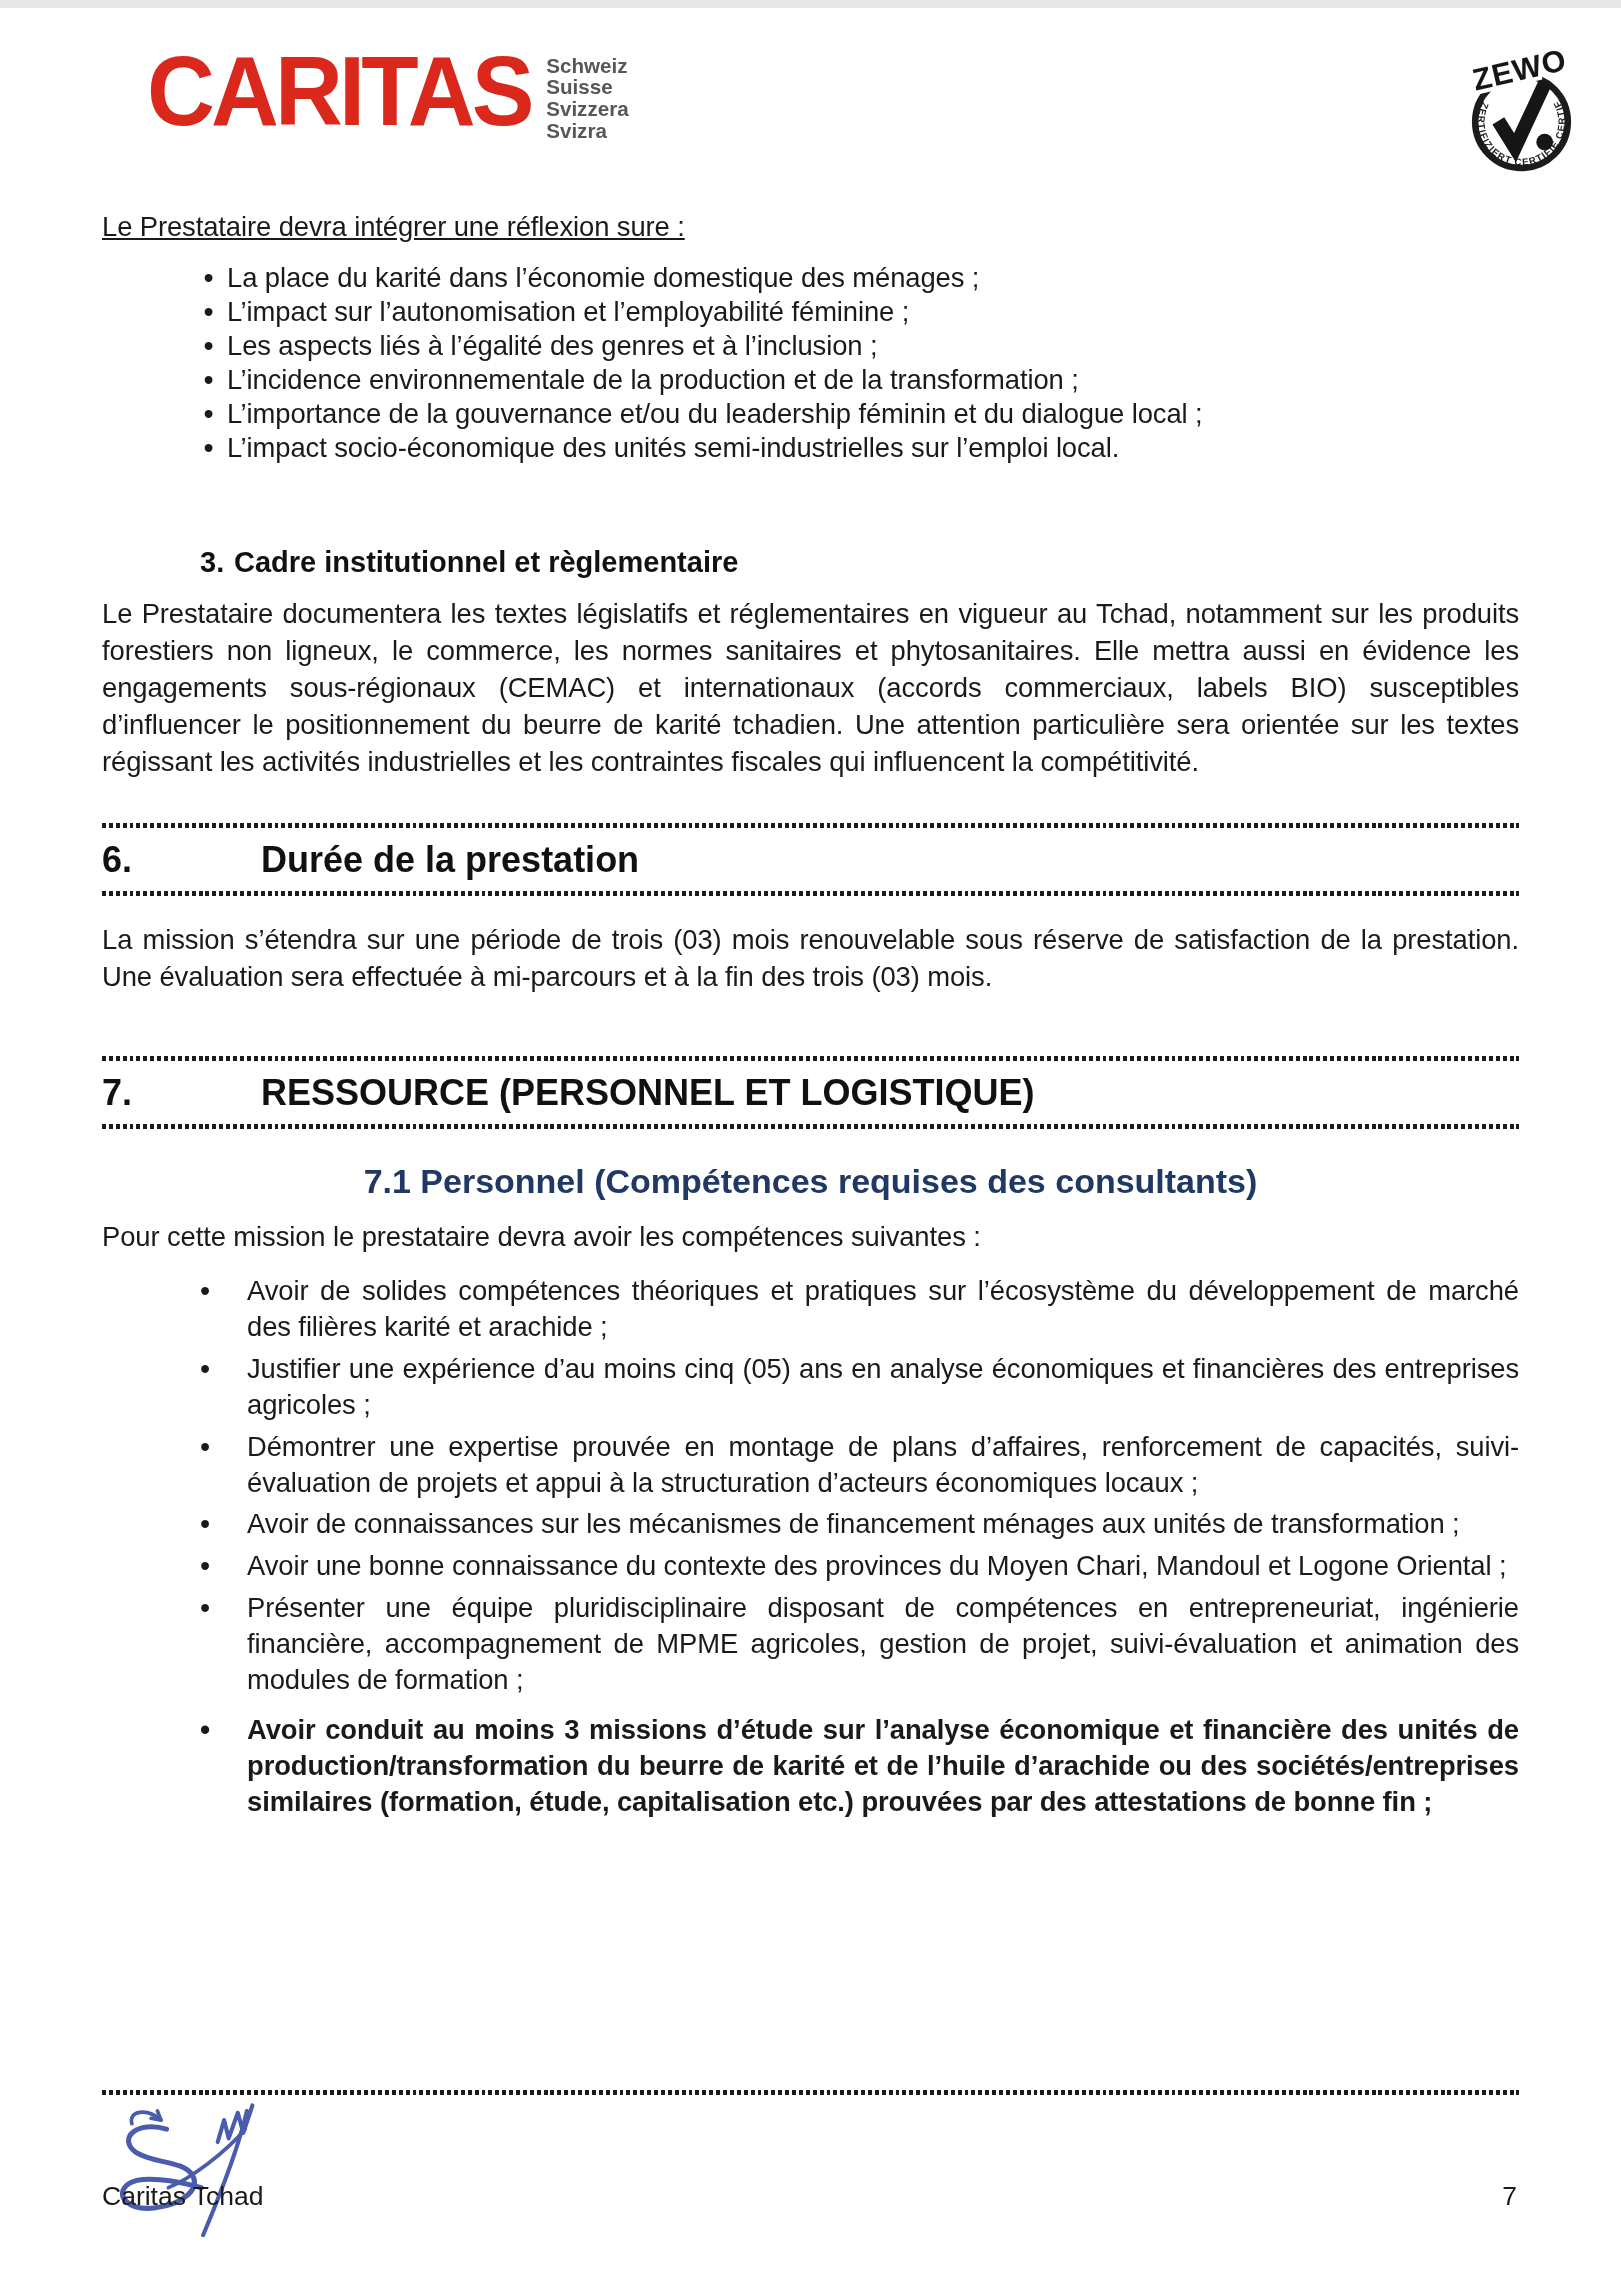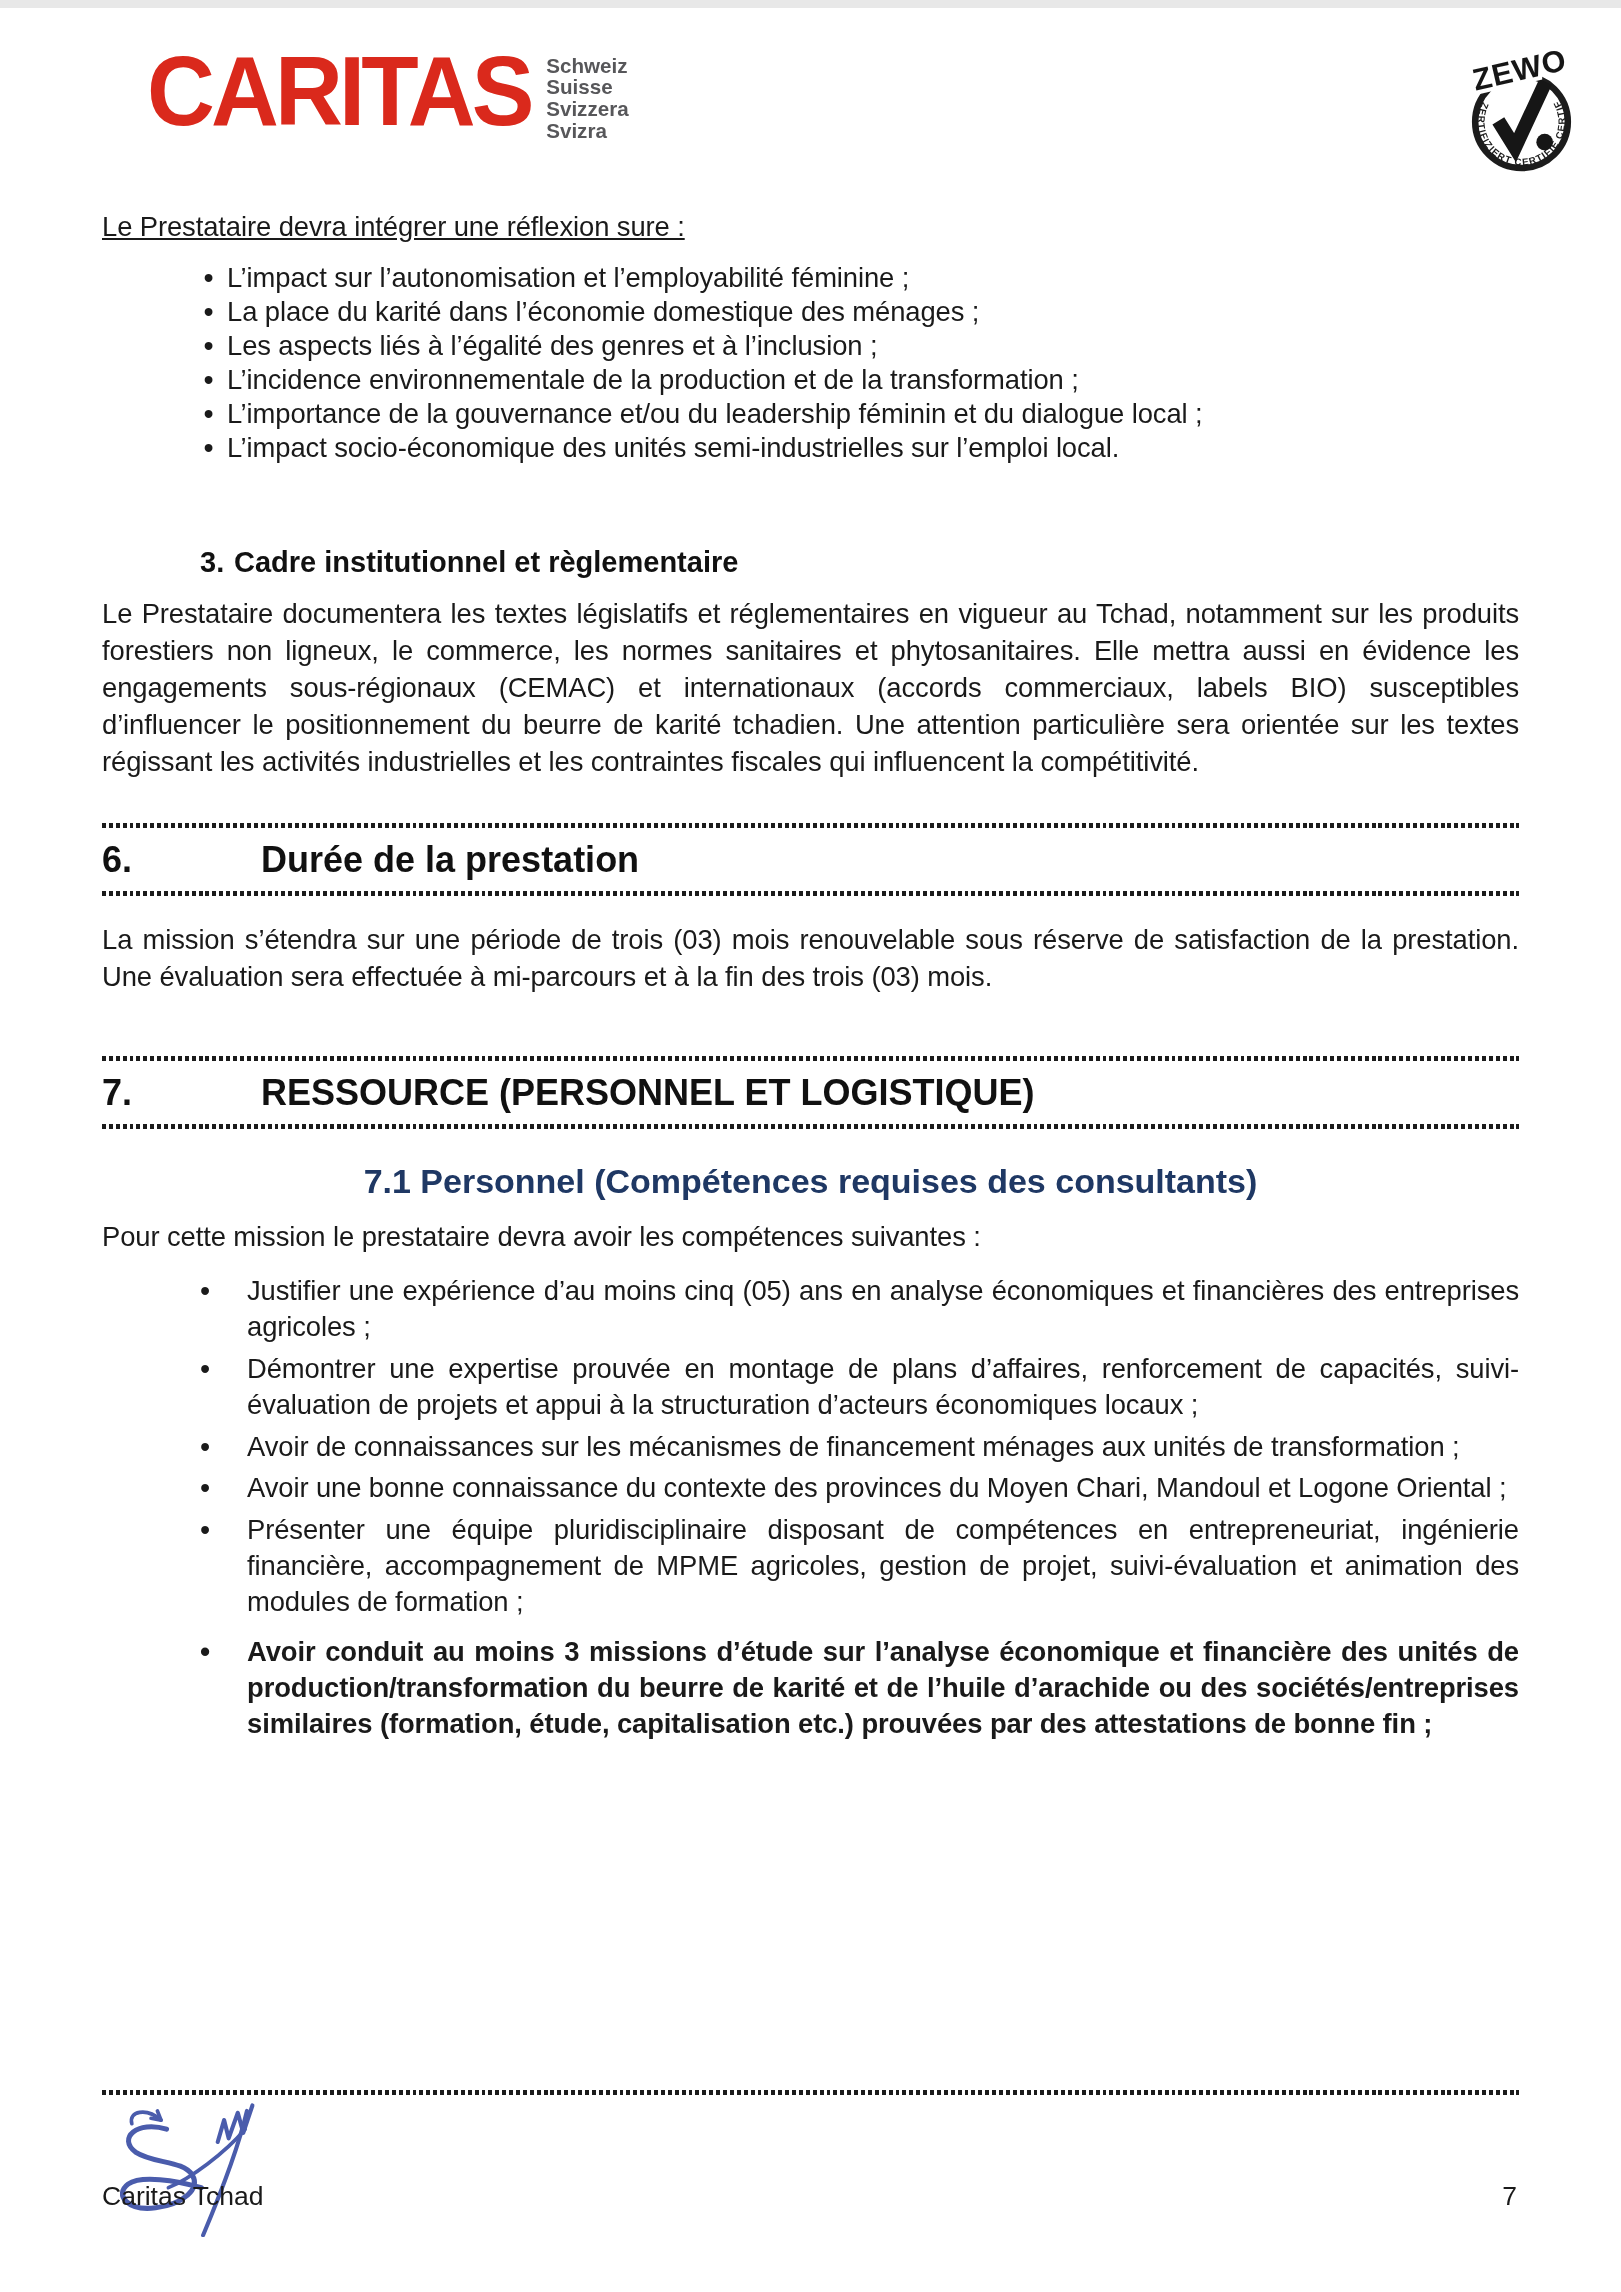--- a/index.html
+++ b/index.html
@@ -184,22 +184,22 @@
         <text x="75" y="40" text-anchor="middle" font-size="33" font-weight="bold" letter-spacing="1" fill="#161616" stroke="#ffffff" stroke-width="9" paint-order="stroke" transform="rotate(-13 75 38)" font-family="Liberation Sans, sans-serif">ZEWO</text>
       </svg>
     </div>
   </div>
 
   <div class="content">
 
     <p class="body-text intro-par">Le Prestataire devra intégrer une réflexion sure :</p>
 
     <ul class="list1">
+      <li>La place du karité dans l’économie domestique des ménages ;</li>
       <li>L’impact sur l’autonomisation et l’employabilité féminine ;</li>
-      <li>La place du karité dans l’économie domestique des ménages ;</li>
       <li>Les aspects liés à l’égalité des genres et à l’inclusion ;</li>
       <li>L’incidence environnementale de la production et de la transformation ;</li>
       <li>L’importance de la gouvernance et/ou du leadership féminin et du dialogue local ;</li>
       <li>L’impact socio-économique des unités semi-industrielles sur l’emploi local.</li>
     </ul>
 
     <h3 class="h3-heading"><span class="h3-num">3.</span><span>Cadre institutionnel et règlementaire</span></h3>
 
     <p class="body-text just par-cadre">Le Prestataire documentera les textes législatifs et réglementaires en vigueur au Tchad, notamment sur les produits forestiers non ligneux, le commerce, les normes sanitaires et phytosanitaires. Elle mettra aussi en évidence les engagements sous-régionaux (CEMAC) et internationaux (accords commerciaux, labels BIO) susceptibles d’influencer le positionnement du beurre de karité tchadien. Une attention particulière sera orientée sur les textes régissant les activités industrielles et les contraintes fiscales qui influencent la compétitivité.</p>
 
@@ -219,20 +219,21 @@
         <span class="sec-num">7.</span><span class="sec-title">RESSOURCE (PERSONNEL ET LOGISTIQUE)</span>
       </div>
       <div class="dotrule"></div>
     </div>
 
     <h2 class="h2-sub">7.1 Personnel (Compétences requises des consultants)</h2>
 
     <p class="body-text par-personnel">Pour cette mission le prestataire devra avoir les compétences suivantes :</p>
 
     <ul class="list2">
+      <li>Avoir de solides compétences théoriques et pratiques sur l’écosystème du développement de marché des filières karité et arachide ;</li>
       <li>Justifier une expérience d’au moins cinq (05) ans en analyse économiques et financières des entreprises agricoles ;</li>
       <li>Démontrer une expertise prouvée en montage de plans d’affaires, renforcement de capacités, suivi-évaluation de projets et appui à la structuration d’acteurs économiques locaux ;</li>
       <li>Avoir de connaissances sur les mécanismes de financement ménages aux unités de transformation ;</li>
       <li>Avoir une bonne connaissance du contexte des provinces du Moyen Chari, Mandoul et Logone Oriental ;</li>
       <li>Présenter une équipe pluridisciplinaire disposant de compétences en entrepreneuriat, ingénierie financière, accompagnement de MPME agricoles, gestion de projet, suivi-évaluation et animation des modules de formation ;</li>
       <li class="gap-before">Avoir conduit au moins 3 missions d’étude sur l’analyse économique et financière des unités de production/transformation du beurre de karité et de l’huile d’arachide ou des sociétés/entreprises similaires (formation, étude, capitalisation etc.) prouvées par des attestations de bonne fin ;</li>
     </ul>
 
   </div>
 

